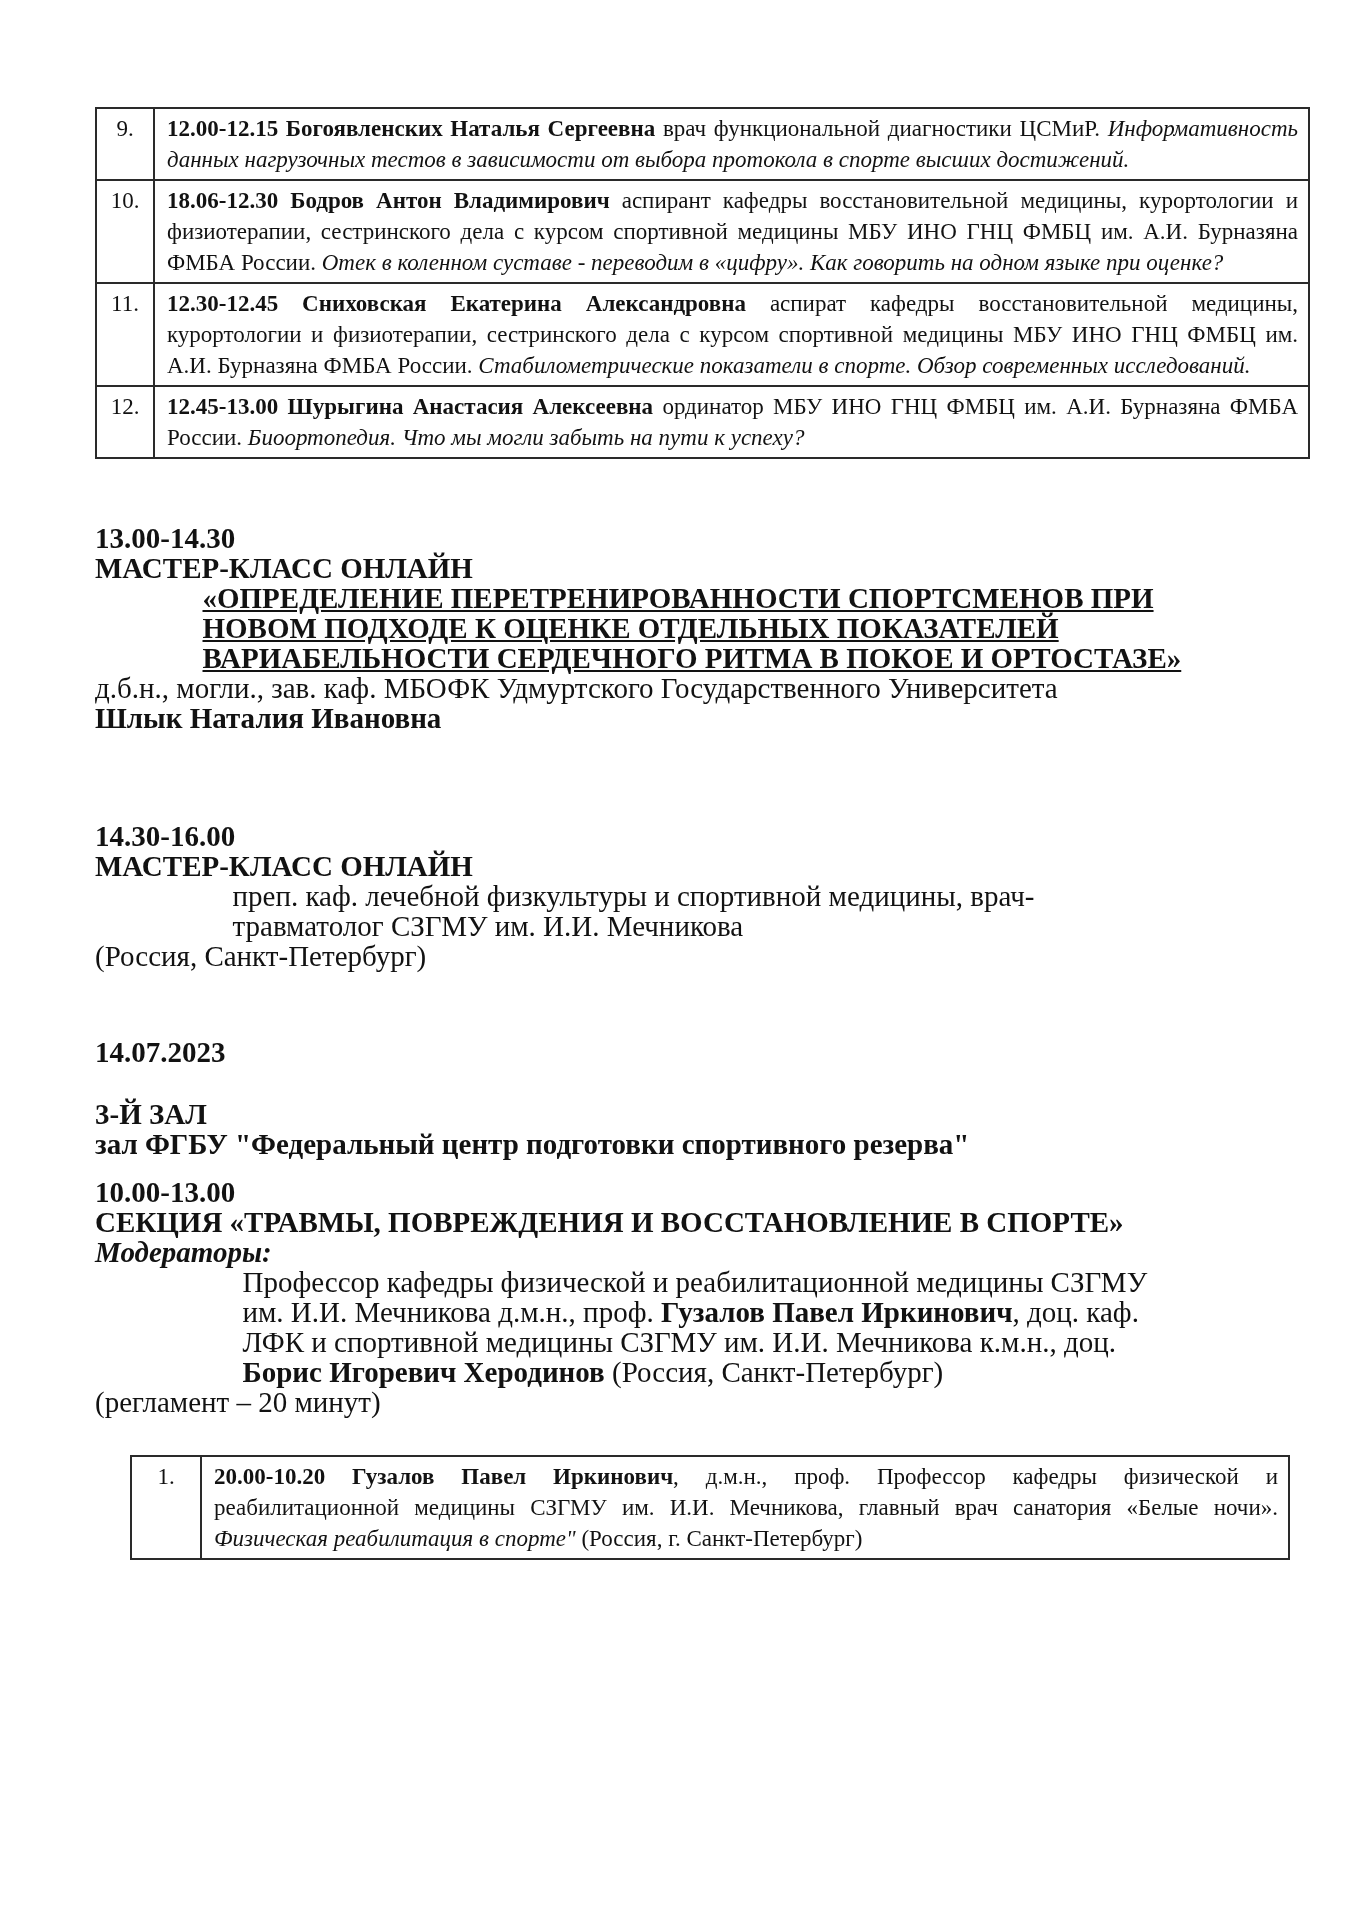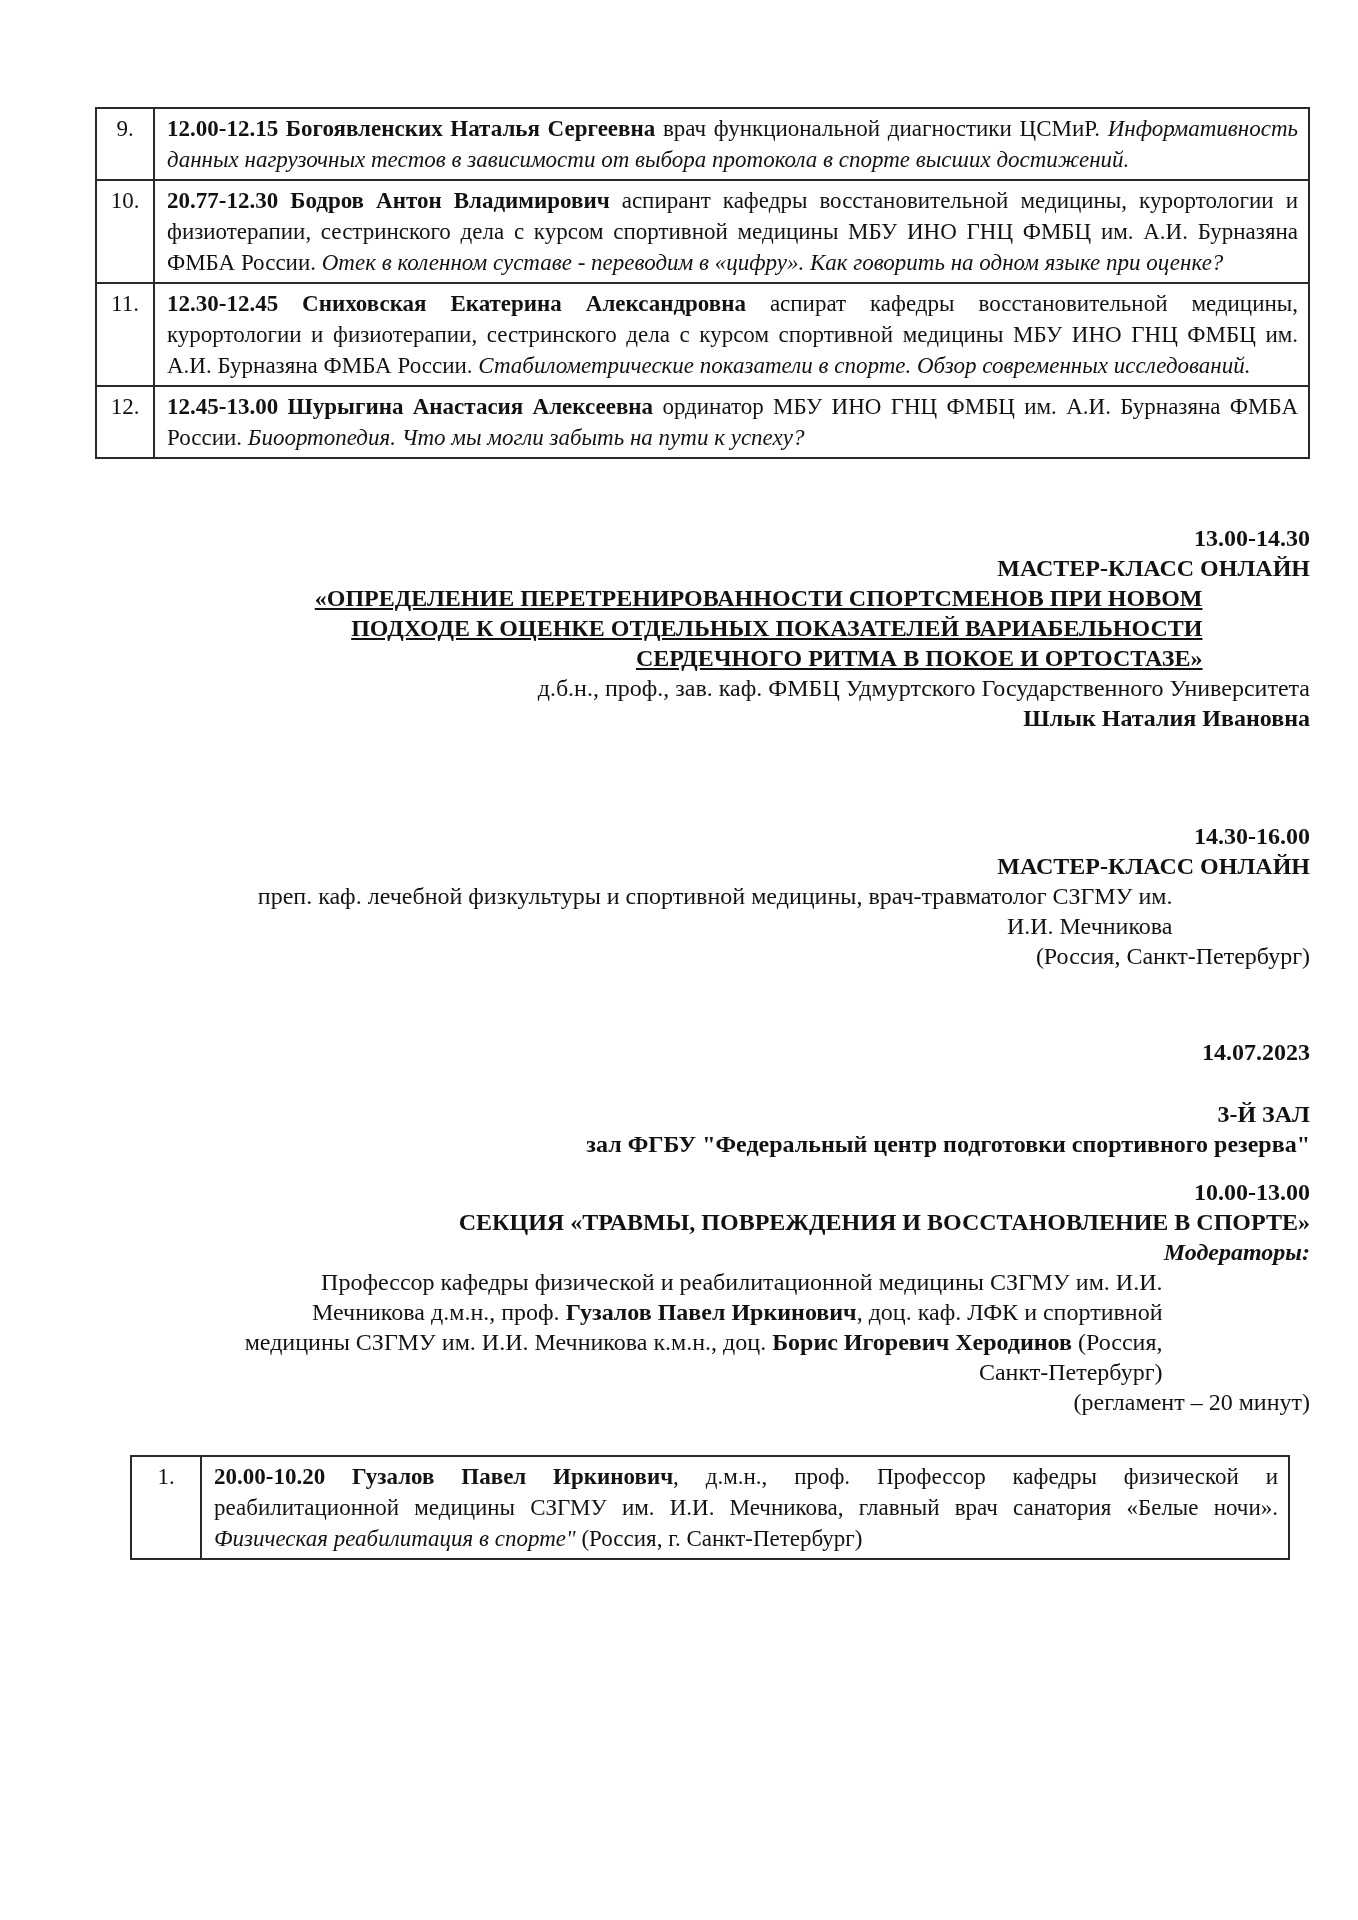--- a/index.html
+++ b/index.html
@@ -38,22 +38,22 @@
     border-radius:24px;
   }
   td.cell p{
     margin:0;
     text-align:justify;
   }
   
   .cblock{
     width:1215px;
     margin-left:95px;
-    text-align:right;
-    font-size:24px;
+    text-align:left;
+    font-size:29px;
     line-height:30px;
   }
   .cblock .line{margin:0 auto;}
   .mc1{margin-top:64px;}
   .mc2{margin-top:88px;}
   .date-block{margin-top:66px;}
   .hall-block{margin-top:32px;}
   .section-block{margin-top:18px;}
   
   .mw1000{max-width:1000px;text-decoration:underline;}
@@ -73,21 +73,21 @@
     <tbody>
       <tr>
         <td class="num">9.</td>
         <td class="cell">
             <p><span class="sg-b">12.00-12.15 Богоявленских Наталья Сергеевна</span><span class="sg-r"> врач функциональной диагностики ЦСМиР. </span><span class="sg-i">Информативность данных нагрузочных тестов в зависимости от выбора протокола в спорте высших достижений.</span></p>
           </td>
       </tr>
       <tr>
         <td class="num">10.</td>
         <td class="cell">
-            <p><span class="sg-b">20.77-12.30 Бодров Антон Владимирович</span><span class="sg-r"> аспирант кафедры восстановительной медицины, курортологии и физиотерапии, сестринского дела с курсом спортивной медицины МБУ ИНО ГНЦ ФМБЦ им. А.И. Бурназяна ФМБА России.  </span><span class="sg-i">Отек в коленном суставе - переводим в «цифру». Как говорить на одном языке при оценке?</span></p>
+            <p><span class="sg-b">18.06-12.30 Бодров Антон Владимирович</span><span class="sg-r"> аспирант кафедры восстановительной медицины, курортологии и физиотерапии, сестринского дела с курсом спортивной медицины МБУ ИНО ГНЦ ФМБЦ им. А.И. Бурназяна ФМБА России.  </span><span class="sg-i">Отек в коленном суставе - переводим в «цифру». Как говорить на одном языке при оценке?</span></p>
           </td>
       </tr>
       <tr>
         <td class="num">11.</td>
         <td class="cell">
             <p><span class="sg-b">12.30-12.45 Сниховская Екатерина Александровна</span><span class="sg-r"> аспират кафедры восстановительной медицины, курортологии и физиотерапии, сестринского дела с курсом спортивной медицины МБУ ИНО ГНЦ ФМБЦ им. А.И. Бурназяна ФМБА России. </span><span class="sg-i">Стабилометрические показатели в спорте. Обзор современных исследований.</span></p>
           </td>
       </tr>
       <tr>
         <td class="num">12.</td>
@@ -95,21 +95,21 @@
             <p><span class="sg-b">12.45-13.00 Шурыгина Анастасия Алексеевна</span><span class="sg-r"> ординатор МБУ ИНО ГНЦ ФМБЦ им. А.И. Бурназяна ФМБА России. </span><span class="sg-i">Биоортопедия. Что мы могли забыть на пути к успеху?</span></p>
           </td>
       </tr>
     </tbody>
   </table>
 
   <section class="cblock mc1">
     <div class="line b">13.00-14.30</div>
     <div class="line b">МАСТЕР-КЛАСС ОНЛАЙН</div>
     <div class="line b mw1000">«ОПРЕДЕЛЕНИЕ ПЕРЕТРЕНИРОВАННОСТИ СПОРТСМЕНОВ ПРИ НОВОМ ПОДХОДЕ К ОЦЕНКЕ ОТДЕЛЬНЫХ ПОКАЗАТЕЛЕЙ ВАРИАБЕЛЬНОСТИ СЕРДЕЧНОГО РИТМА В ПОКОЕ И ОРТОСТАЗЕ»</div>
-    <div class="line">д.б.н., проф., зав. каф. ФМБЦ Удмуртского Государственного Университета</div>
+    <div class="line">д.б.н., могли., зав. каф. МБОФК Удмуртского Государственного Университета</div>
     <div class="line b">Шлык Наталия Ивановна</div>
   </section>
 
   <section class="cblock mc2">
     <div class="line b">14.30-16.00</div>
     <div class="line b">МАСТЕР-КЛАСС ОНЛАЙН</div>
     <div class="line mw940">преп. каф. лечебной физкультуры и спортивной медицины, врач-травматолог СЗГМУ им. И.И. Мечникова</div>
     <div class="line">(Россия, Санкт-Петербург)</div>
   </section>
 

